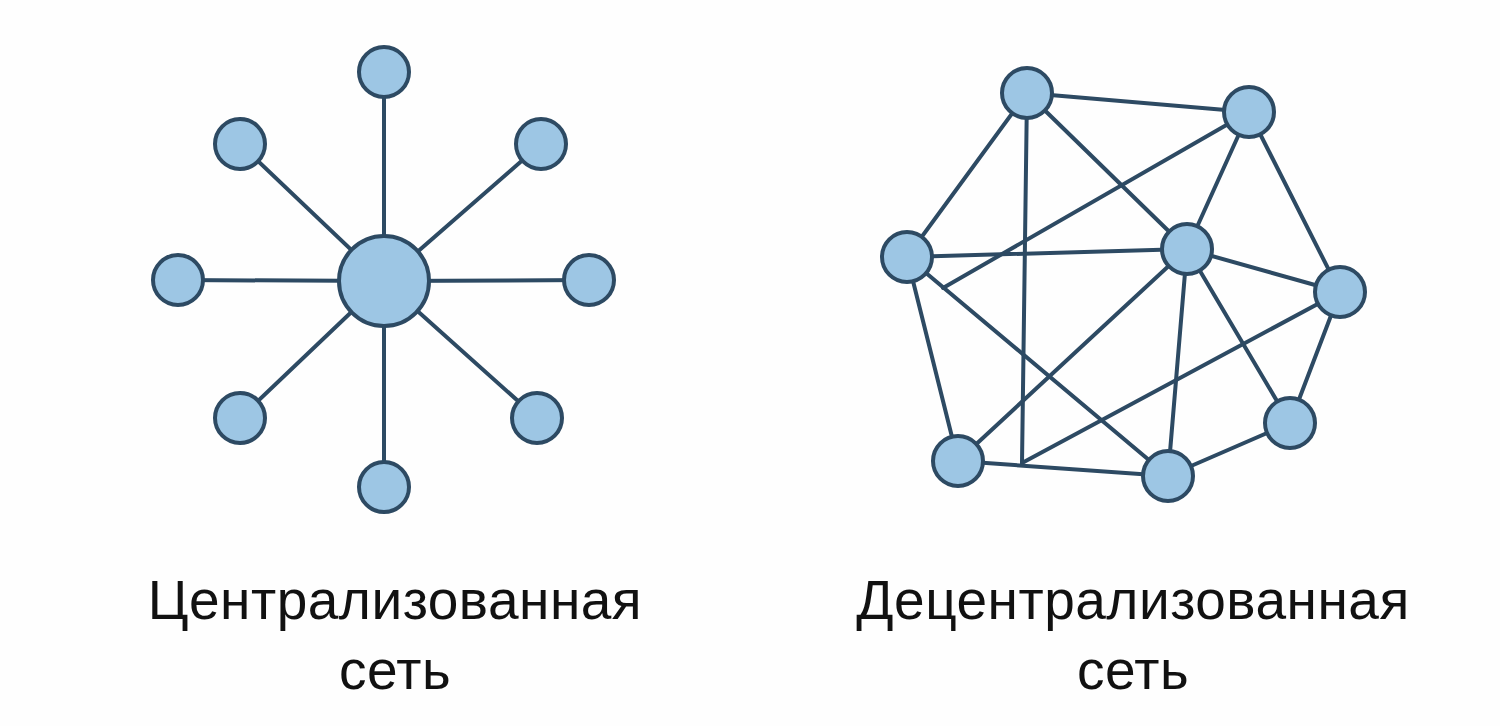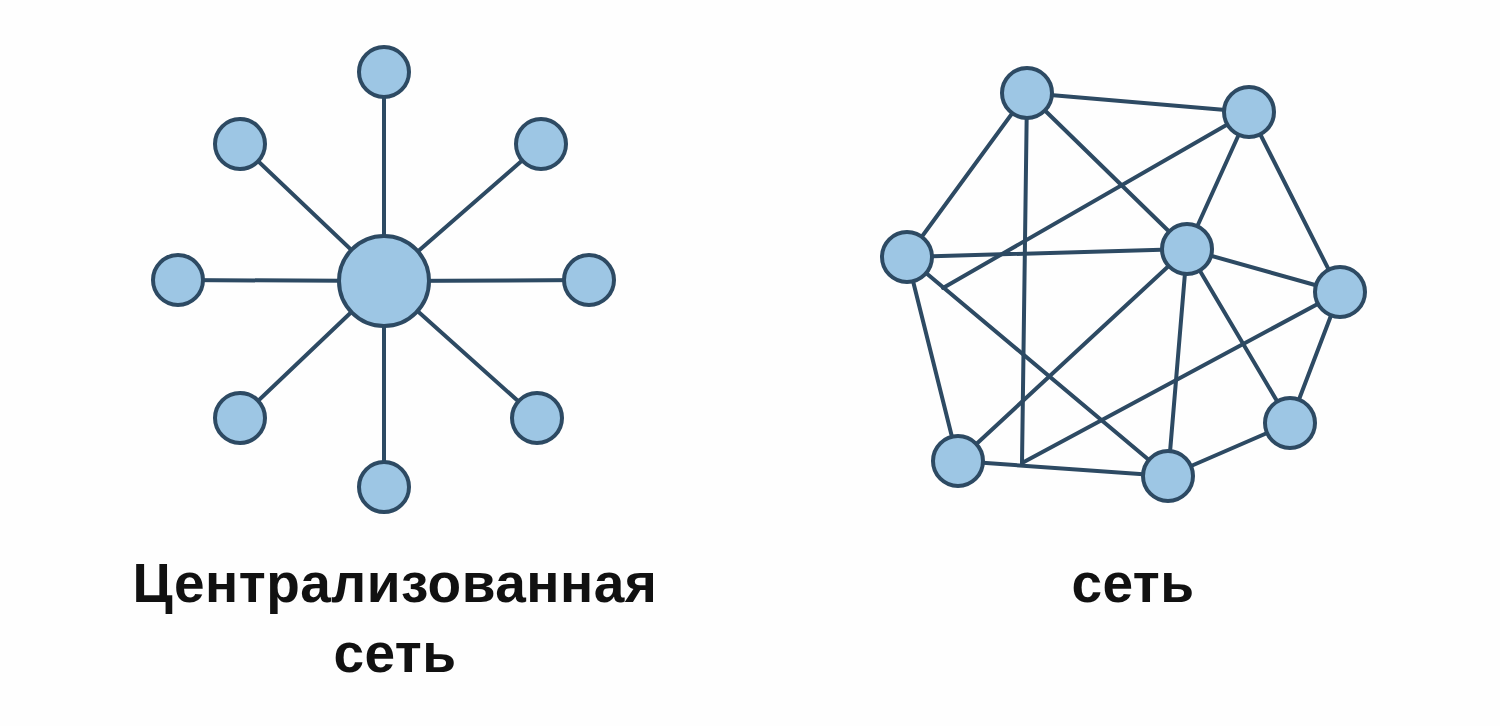--- a/index.html
+++ b/index.html
@@ -18,24 +18,25 @@
       position: absolute;
       left: 0;
       top: 0;
       width: 1500px;
       height: 726px;
     }
     .caption {
       position: absolute;
       text-align: center;
       color: #111111;
-      font-weight: bold;
+      font-weight: normal;
       font-size: 55px;
       line-height: 70px;
       letter-spacing: 0.5px;
+      margin-top: 17px;
     }
     .caption .line { display: block; white-space: nowrap; }
     #caption-left { left: 95px; width: 600px; top: 548px; }
     #caption-right { left: 808px; width: 650px; top: 548px; }
   </style>
 </head>
 <body>
 
 <svg id="diagram" width="1500" height="726" viewBox="0 0 1500 726" xmlns="http://www.w3.org/2000/svg">
   <g id="central-edges">
@@ -90,14 +91,15 @@
       <circle cx="958" cy="461" r="25" fill="#9dc6e4" stroke="#2d4a63" stroke-width="4"></circle>
     </g>
 </svg>
 
 <div id="caption-left" class="caption">
   <span class="line">Централизованная</span>
   <span class="line">сеть</span>
 </div>
 
 <div id="caption-right" class="caption">
+  <span class="line">Децентрализованная</span>
   <span class="line">сеть</span>
 </div>
 
 </body></html>

